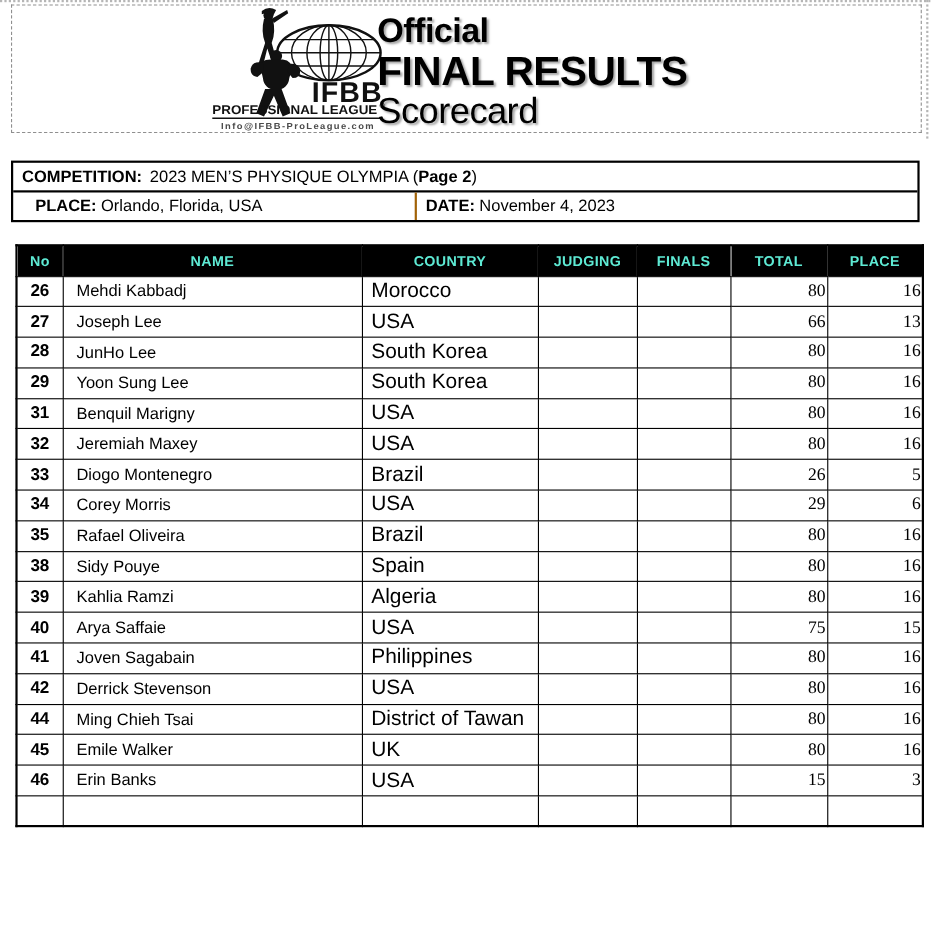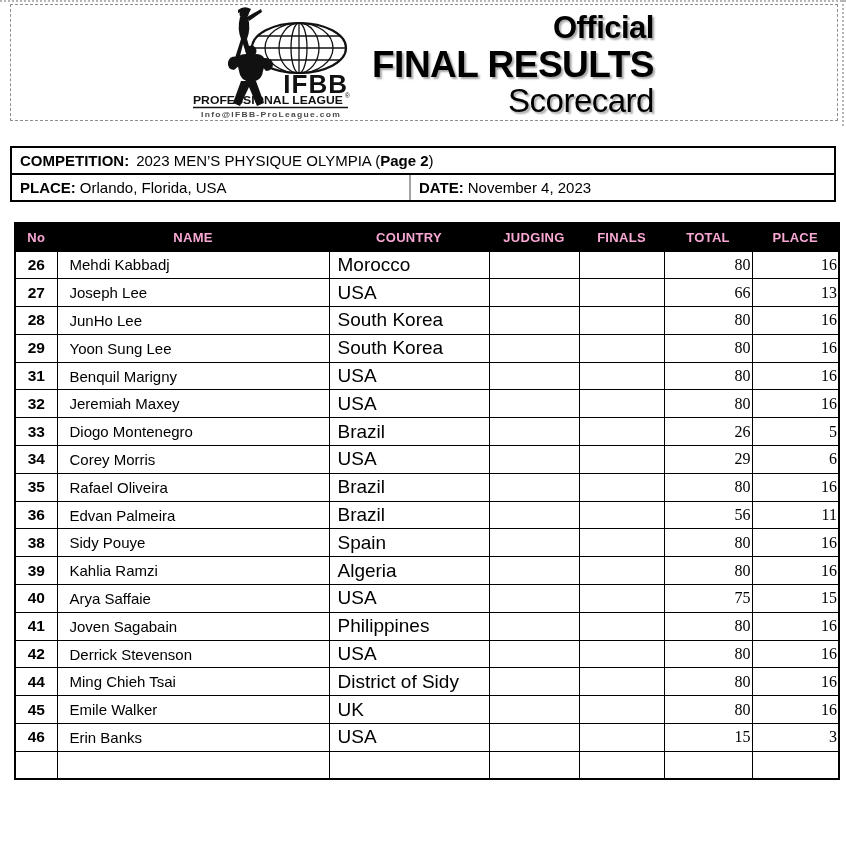--- a/index.html
+++ b/index.html
@@ -22,21 +22,21 @@
   }
 
   
   .header-box {
     position:absolute; left:10px; top:4px;
     width:826px; height:115px;
     border:1px dashed #8f8f8f;
     background:#fff;
   }
   .logo-svg { position:absolute; left:180px; top:2px; width:160px; height:113px; }
-  .title-block { position:absolute; left:361px; top:4px; line-height:1;text-align:right; }
+  .title-block { position:absolute; left:332px; top:4px; line-height:1; }
   .title-l1 { font-size:31px; font-weight:bold; line-height:37px; letter-spacing:-0.5px;
               text-shadow:2px 2px 2px rgba(0,0,0,0.35); }
   .title-l2 { font-size:37px; font-weight:bold; line-height:37px; letter-spacing:-0.5px;
               text-shadow:2px 2px 2px rgba(0,0,0,0.35); }
   .title-l3 { font-size:33px; font-weight:normal; line-height:36px; letter-spacing:-0.5px;
               text-shadow:2px 2px 2px rgba(0,0,0,0.35); }
 
   
   .competition-box {
     position:absolute; left:10px; top:146px;
@@ -45,43 +45,43 @@
     box-sizing:border-box;
     font-size:15px;
   }
   .comp-row1 {
     height:25px; border-bottom:2px solid #000;
     display:flex; align-items:center; padding-left:8px;
     white-space:pre;
   }
   .comp-row2 { height:25px; display:flex; }
   .comp-place {
-    width:399px; border-right:2px solid #a3a3a3; box-sizing:border-box;
-    display:flex; align-items:center; padding-left:8px; white-space:pre;
+    width:367px; border-right:2px solid #a16207; box-sizing:border-box;
+    display:flex; align-items:center; padding-left:20px; white-space:pre;
   }
   .comp-date { flex:1; display:flex; align-items:center; padding-left:8px; white-space:pre; }
   .lbl { font-weight:bold; }
   .val-gap { margin-left:7px; }
   .val-gap-sm { margin-left:4px; }
 
   
   table.results {
     position:absolute; left:14px; top:222px;
     width:824px;
     border-collapse:collapse;
     table-layout:fixed;
     border:2px solid #000;
   }
   table.results th, table.results td {
     border:1.5px solid #000;
     overflow:hidden; white-space:nowrap;
   }
   table.results thead tr { height:28px; }
   table.results thead th {
-    background:#000; color:#f9a8d4;
+    background:#000; color:#5eead4;
     font-size:13px; font-weight:bold;
     letter-spacing:0.3px;
     border-color:#000;
   }
   table.results tbody tr { height:27.8px; }
   td.c-no     { font-weight:bold; font-size:15.5px; text-align:center; }
   td.c-name   { font-size:15px; padding-left:12px; }
   td.c-country{ font-size:19px; padding-left:8px; }
   td.c-judging, td.c-finals { }
   td.c-total, td.c-place {
@@ -256,29 +256,20 @@
       <tr>
     <td class="c-no">35</td>
     <td class="c-name">Rafael Oliveira</td>
     <td class="c-country">Brazil</td>
     <td class="c-judging"></td>
     <td class="c-finals"></td>
     <td class="c-total">80</td>
     <td class="c-place">16</td>
   </tr>
       <tr>
-    <td class="c-no">36</td>
-    <td class="c-name">Edvan Palmeira</td>
-    <td class="c-country">Brazil</td>
-    <td class="c-judging"></td>
-    <td class="c-finals"></td>
-    <td class="c-total">56</td>
-    <td class="c-place">11</td>
-  </tr>
-      <tr>
     <td class="c-no">38</td>
     <td class="c-name">Sidy Pouye</td>
     <td class="c-country">Spain</td>
     <td class="c-judging"></td>
     <td class="c-finals"></td>
     <td class="c-total">80</td>
     <td class="c-place">16</td>
   </tr>
       <tr>
     <td class="c-no">39</td>
@@ -312,21 +303,21 @@
     <td class="c-name">Derrick Stevenson</td>
     <td class="c-country">USA</td>
     <td class="c-judging"></td>
     <td class="c-finals"></td>
     <td class="c-total">80</td>
     <td class="c-place">16</td>
   </tr>
       <tr>
     <td class="c-no">44</td>
     <td class="c-name">Ming Chieh Tsai</td>
-    <td class="c-country">District of Sidy</td>
+    <td class="c-country">District of Tawan</td>
     <td class="c-judging"></td>
     <td class="c-finals"></td>
     <td class="c-total">80</td>
     <td class="c-place">16</td>
   </tr>
       <tr>
     <td class="c-no">45</td>
     <td class="c-name">Emile Walker</td>
     <td class="c-country">UK</td>
     <td class="c-judging"></td>

